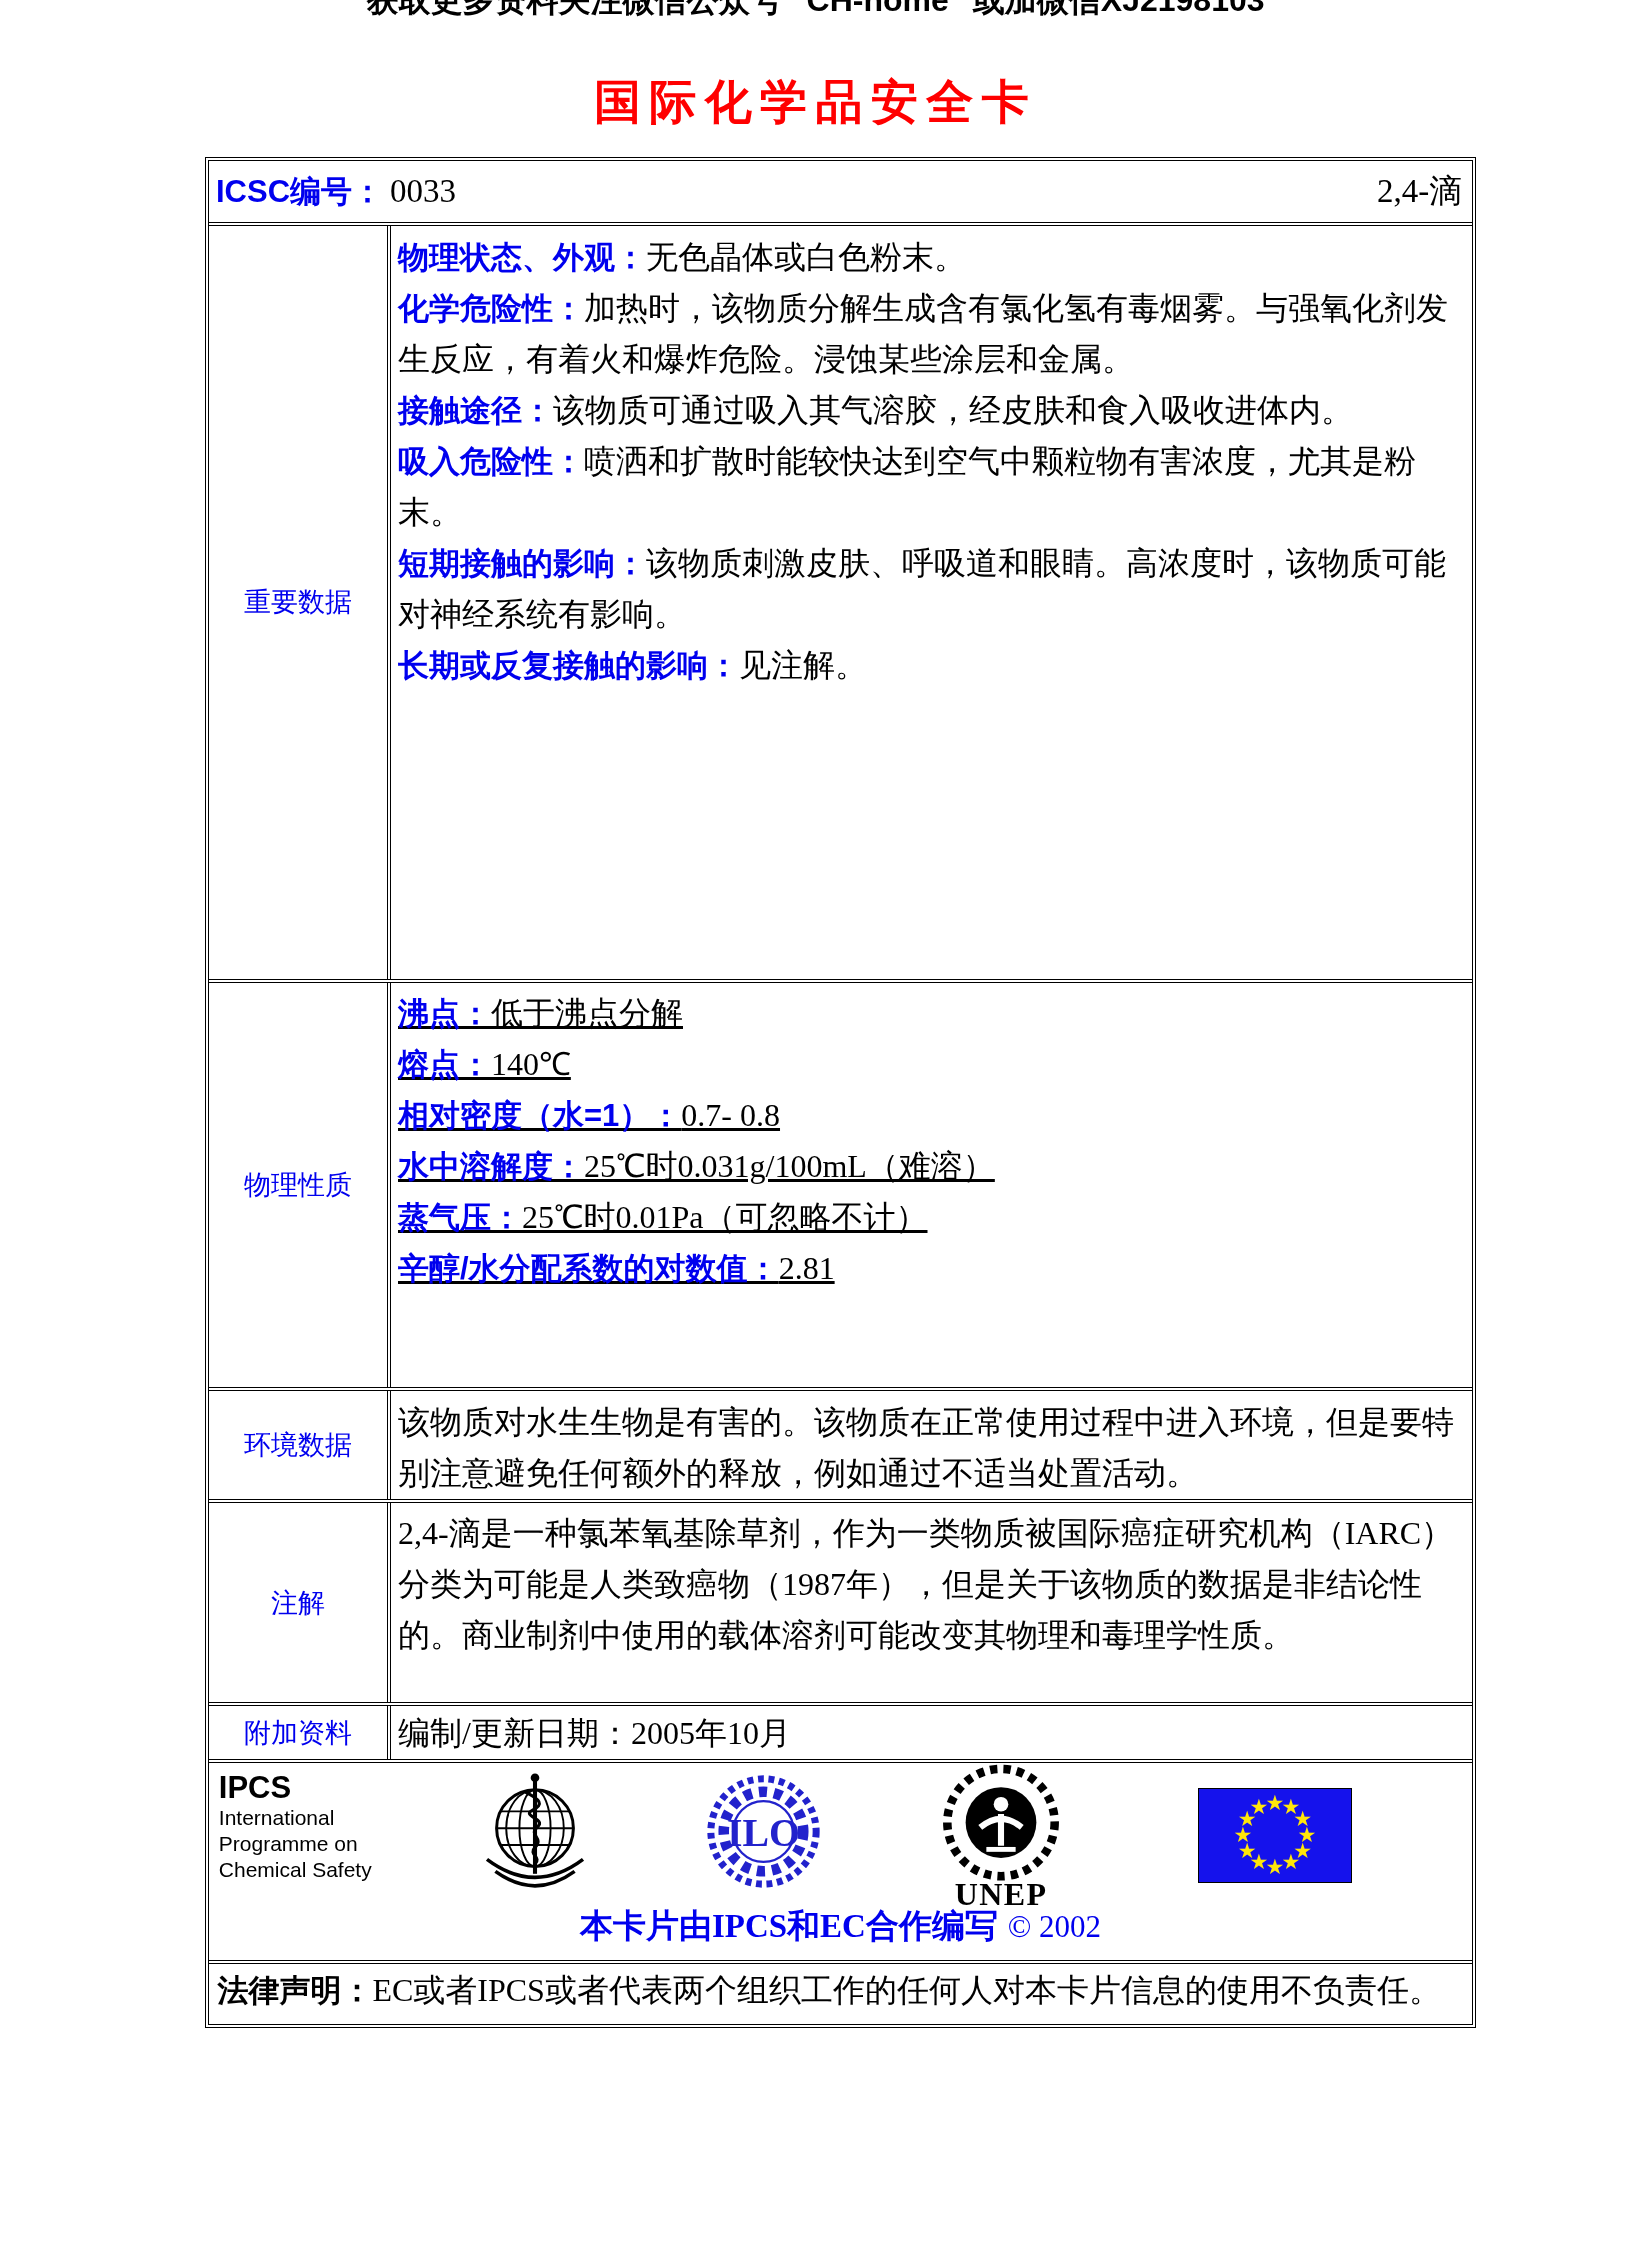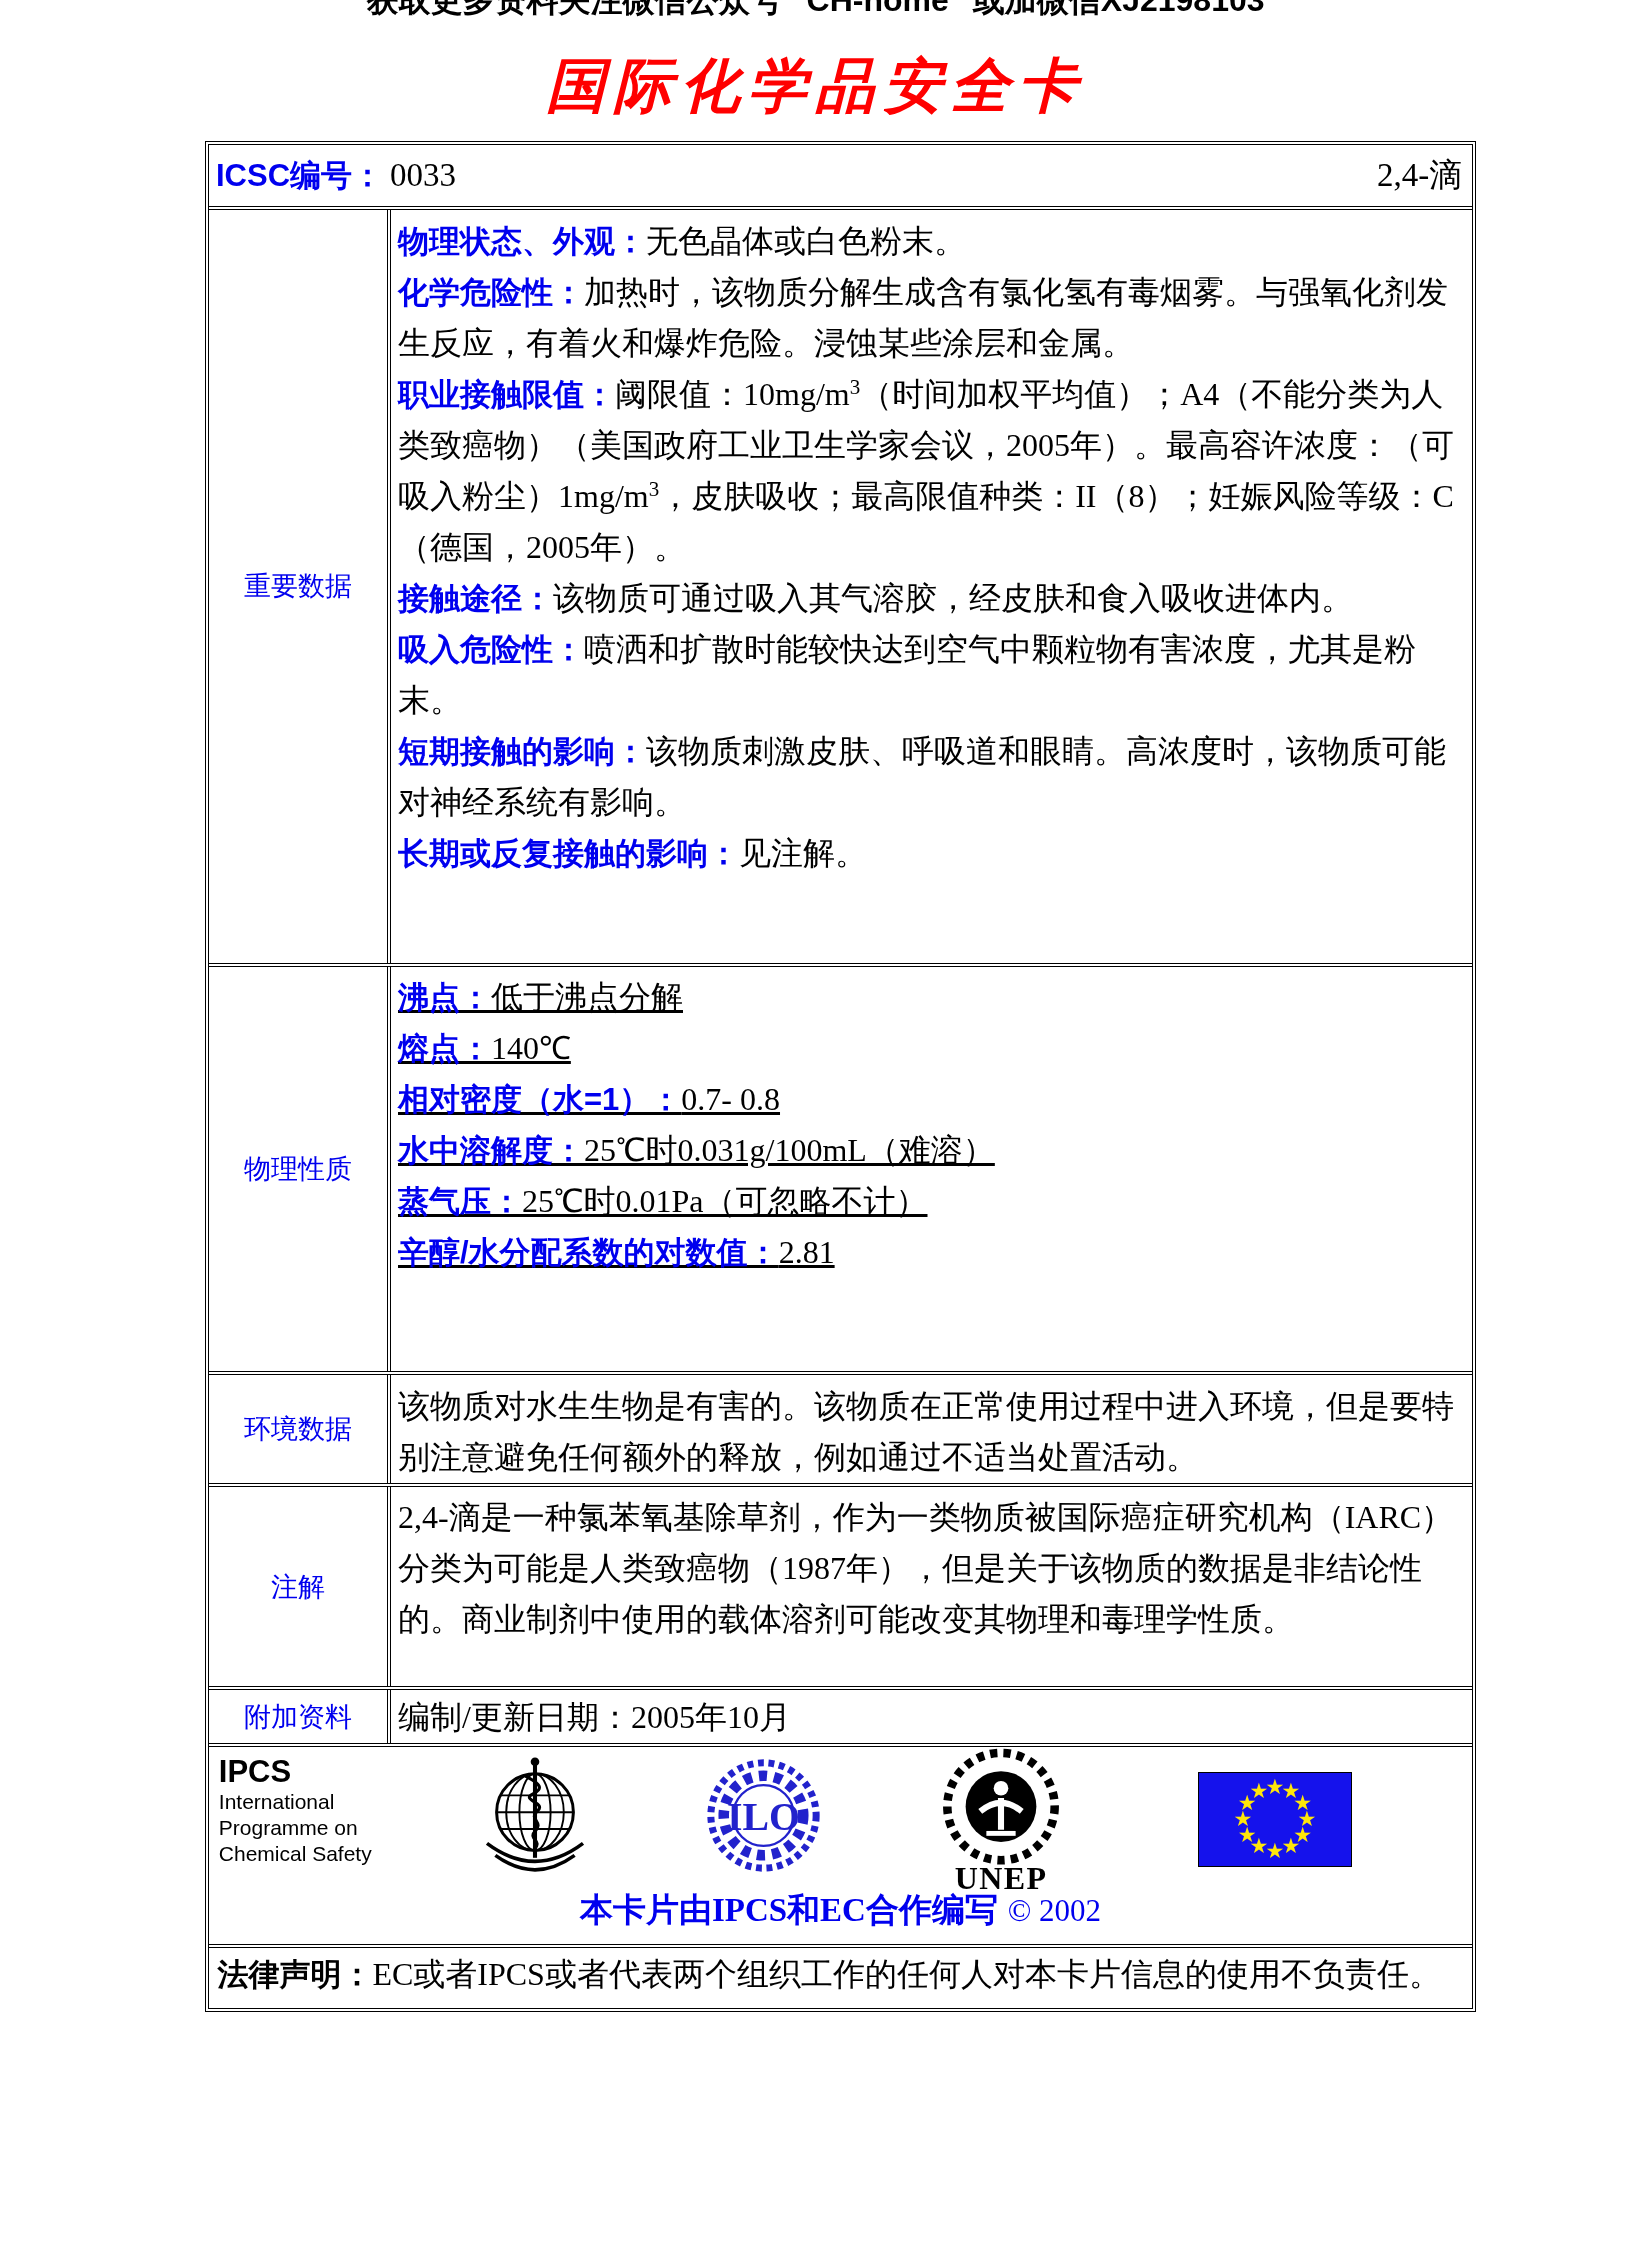--- a/index.html
+++ b/index.html
@@ -8,23 +8,23 @@
     font-family:"Liberation Serif", serif; color:#000;
   }
   
   .top-note-clip { height:22px; overflow:hidden; text-align:center; }
   .top-note-clip span {
     display:inline-block; margin-top:-21px;
     font-family:"Liberation Sans", sans-serif; font-size:32px; font-weight:bold; color:#000;
   }
   
   .doc-title {
-    margin:32px 0 0 0; text-align:center;
+    margin:48px 0 0 0; text-align:center;
     font-family:"Liberation Sans", sans-serif;
-    font-size:59px; line-height:64px; font-weight:bold; letter-spacing:8.4px;font-style:italic;
+    font-size:47px; line-height:64px; font-weight:bold; letter-spacing:8.4px;
   }
   
   .card {
     margin:23px 0 0 205px; width:1263px;
     border:4.9px double #000; background:#fff;
   }
   .row { display:flex; border-top:4.9px double #000; }
   .row.no-top { border-top:none; }
   
   .header-row { min-height:61px; align-items:center; padding:0 7px; justify-content:space-between; }
@@ -87,21 +87,20 @@
     </div>
     <span class="chem-name">2,4-滴</span>
   </div>
 
   <div>
       <div class="row section-row sec-0">
     <div class="label-cell" style="color:#0000ee;">重要数据</div>
     <div class="content-cell">
           <p class="para"><span class="head" style="color: rgb(0, 0, 238);">物理状态、外观：</span>无色晶体或白色粉末。</p>
           <p class="para"><span class="head" style="color: rgb(0, 0, 238);">化学危险性：</span>加热时，该物质分解生成含有氯化氢有毒烟雾。与强氧化剂发生反应，有着火和爆炸危险。浸蚀某些涂层和金属。</p>
-          <p class="para"><span class="head" style="color: rgb(0, 0, 238);">职业接触限值：</span>阈限值：10mg/m<sup>3</sup>（时间加权平均值）；A4（不能分类为人类致癌物）（美国政府工业卫生学家会议，2005年）。最高容许浓度：（可吸入粉尘）1mg/m<sup>3</sup>，皮肤吸收；最高限值种类：II（8）；妊娠风险等级：C（德国，2005年）。</p>
           <p class="para"><span class="head" style="color: rgb(0, 0, 238);">接触途径：</span>该物质可通过吸入其气溶胶，经皮肤和食入吸收进体内。</p>
           <p class="para"><span class="head" style="color: rgb(0, 0, 238);">吸入危险性：</span>喷洒和扩散时能较快达到空气中颗粒物有害浓度，尤其是粉末。</p>
           <p class="para"><span class="head" style="color: rgb(0, 0, 238);">短期接触的影响：</span>该物质刺激皮肤、呼吸道和眼睛。高浓度时，该物质可能对神经系统有影响。</p>
           <p class="para"><span class="head" style="color: rgb(0, 0, 238);">长期或反复接触的影响：</span>见注解。</p>
         </div>
   </div>
       <div class="row section-row sec-1">
     <div class="label-cell" style="color:#0000ee;">物理性质</div>
     <div class="content-cell">
           <p class="para"><span class="head" style="color: rgb(0, 0, 238);">沸点：</span>低于沸点分解</p>

